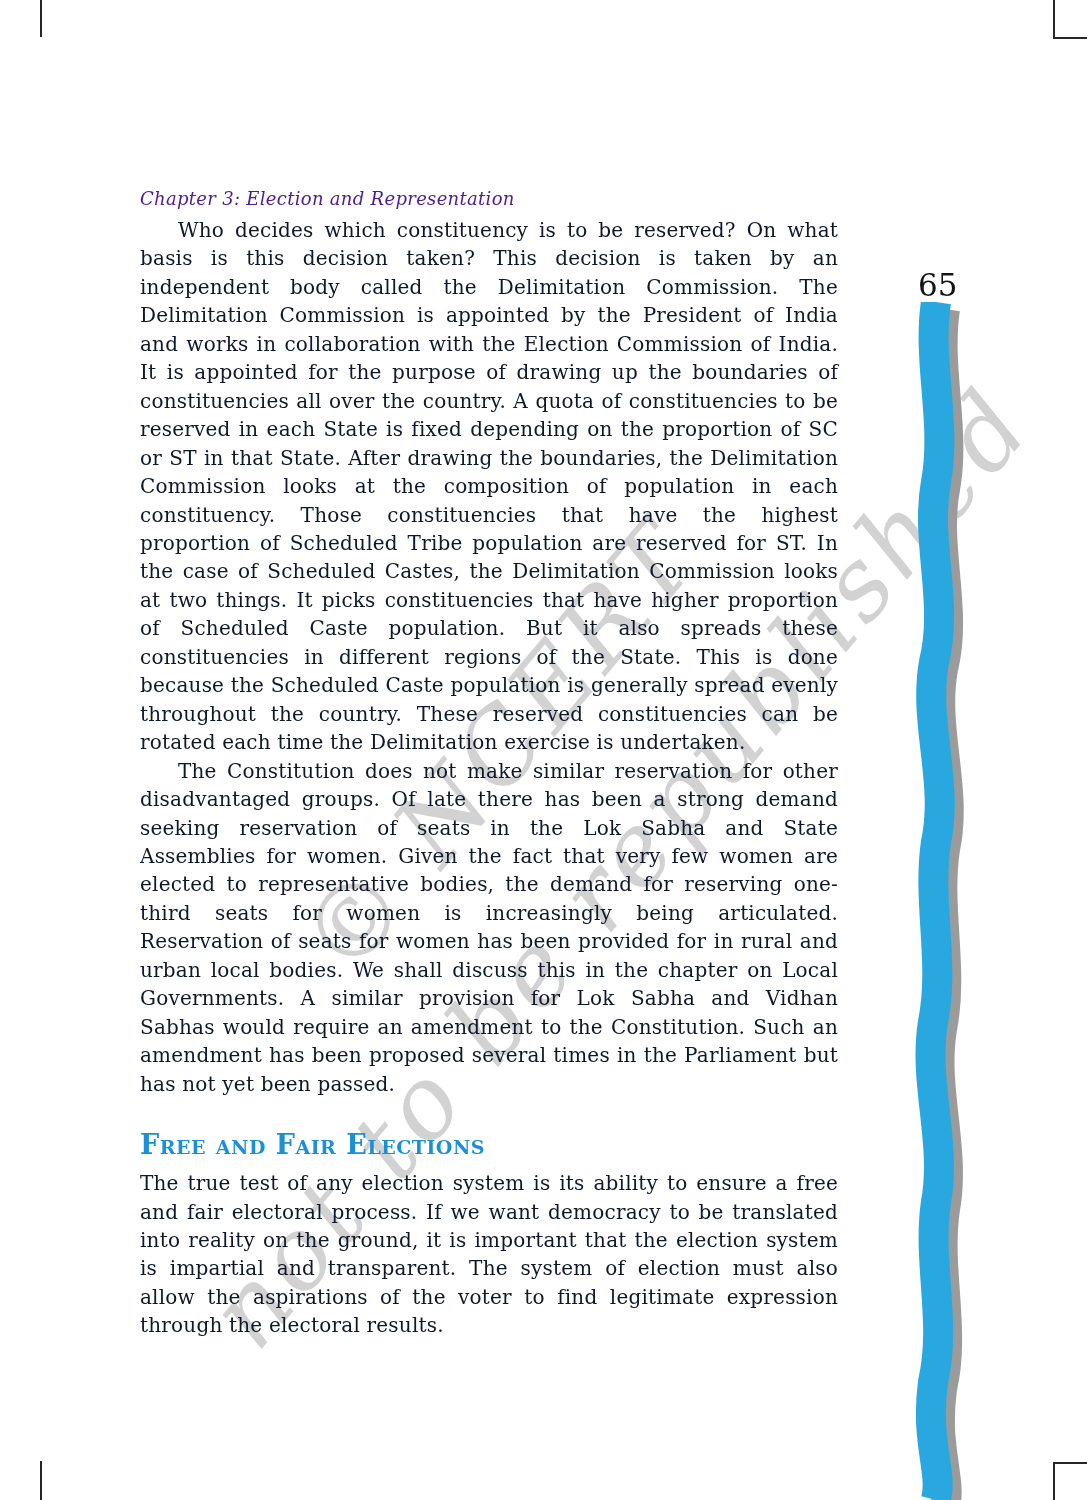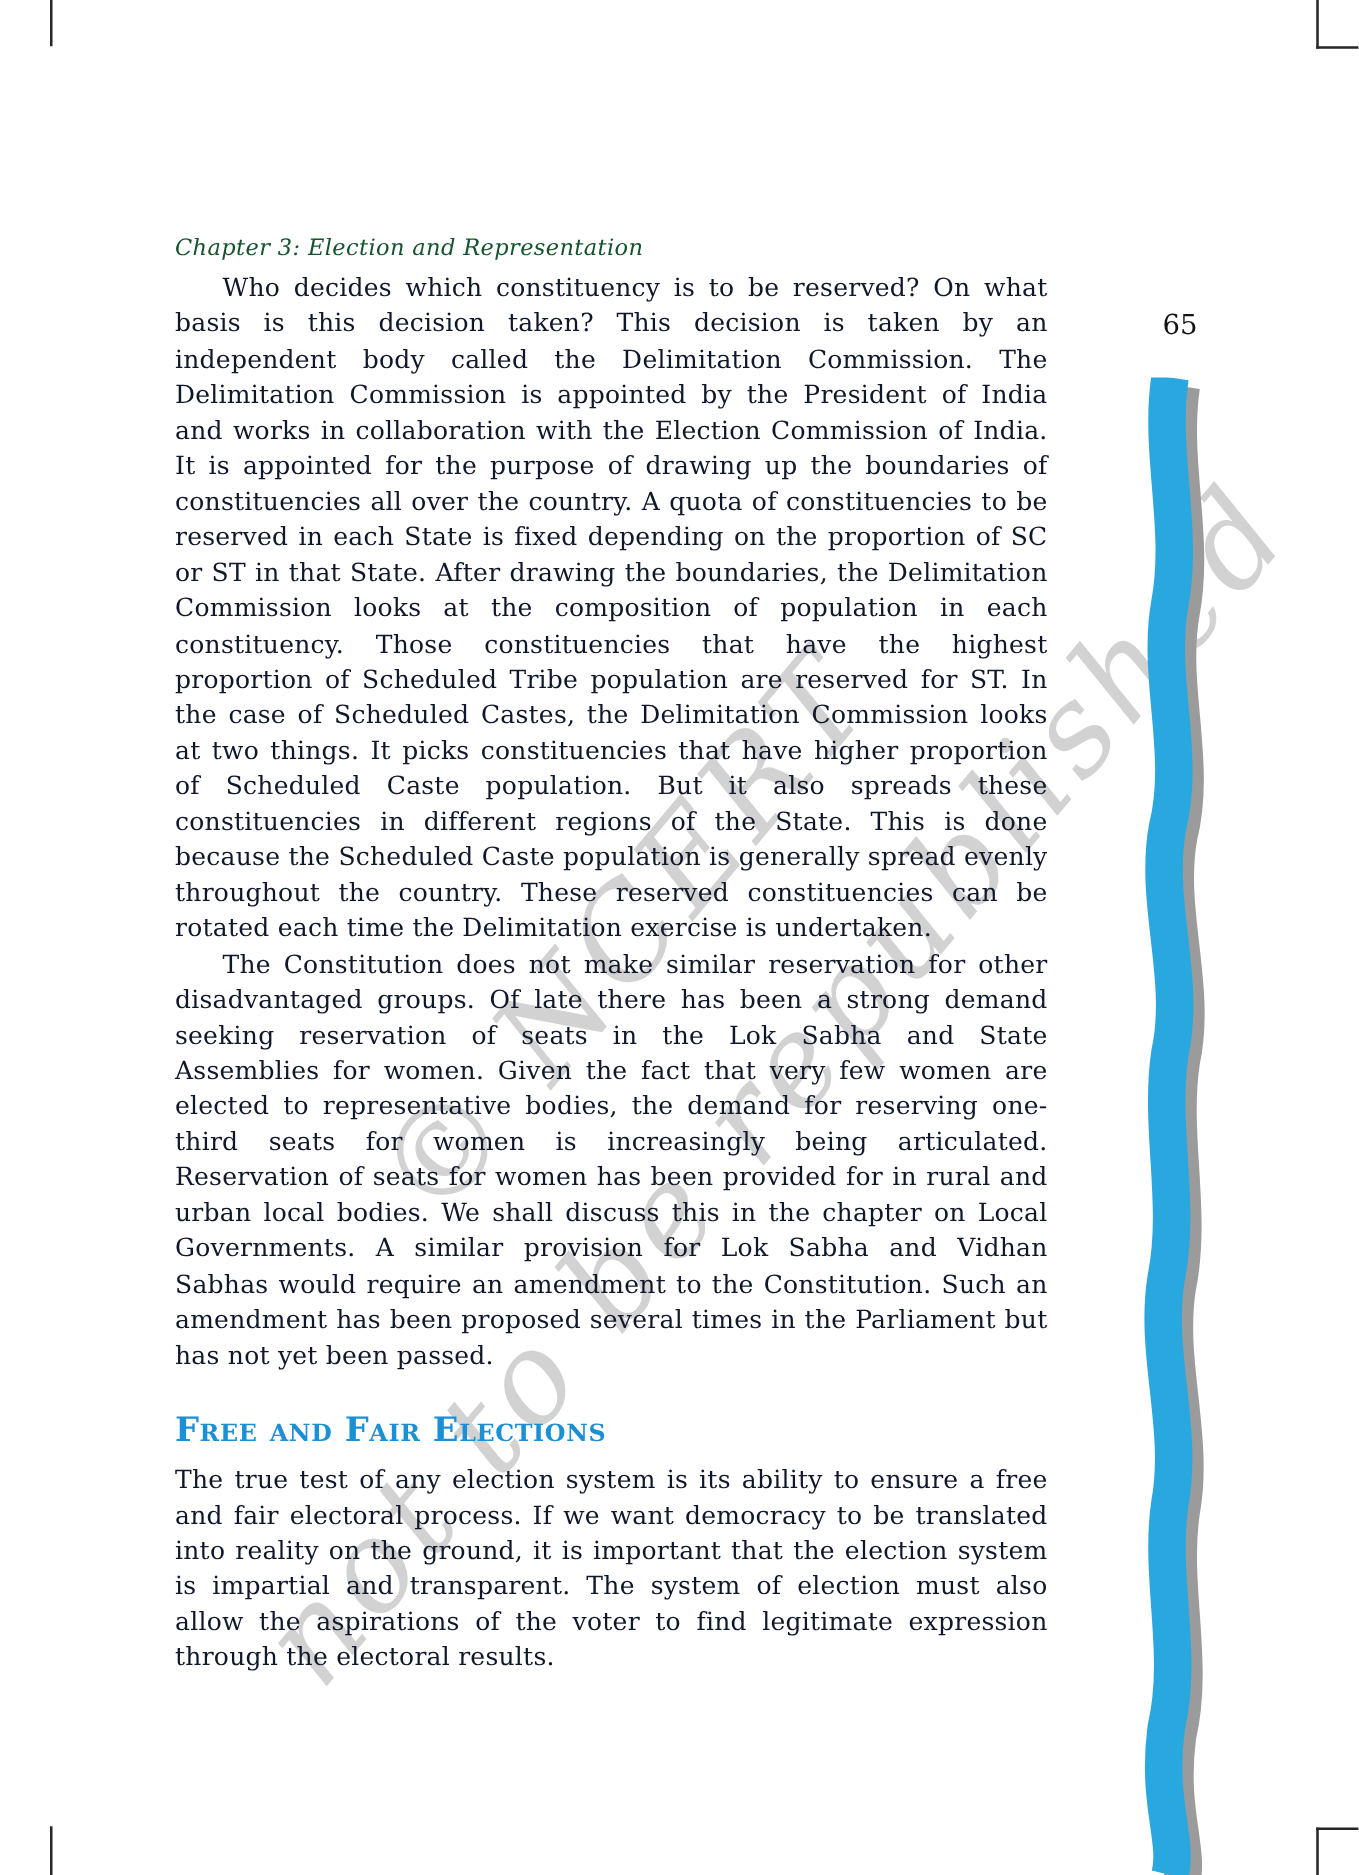--- a/index.html
+++ b/index.html
@@ -39,31 +39,30 @@
   .crop-br-h { left: 1053px; top: 1462px;  width: 34px; height: 2px;  }
 
   
   .running-header {
     position: absolute;
     left: 140px;
     top: 188px;
     font-style: italic;
     font-size: 18px;
     letter-spacing: 0.3px;
-    color: #14532d;
+    color: #4c1d95;
     z-index: 1;
   }
   .page-number {
     position: absolute;
     left: 918px;
-    top: 248px;
-    font-size: 22px;
+    top: 267px;
+    font-size: 31px;
     color: #141414;
     z-index: 1;
-    margin-left: 12px;
   }
 
   
   .stripe {
     position: absolute;
     left: 903px;
     top: 302px;
     z-index: 2;
   }
 

